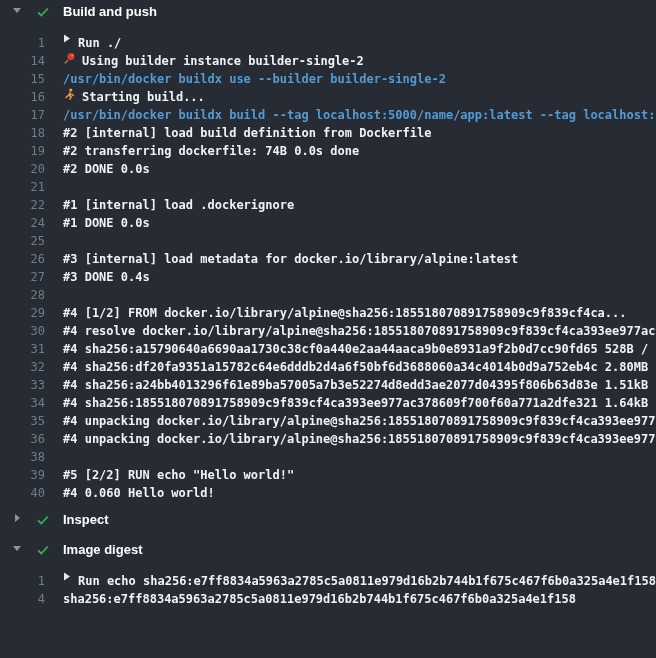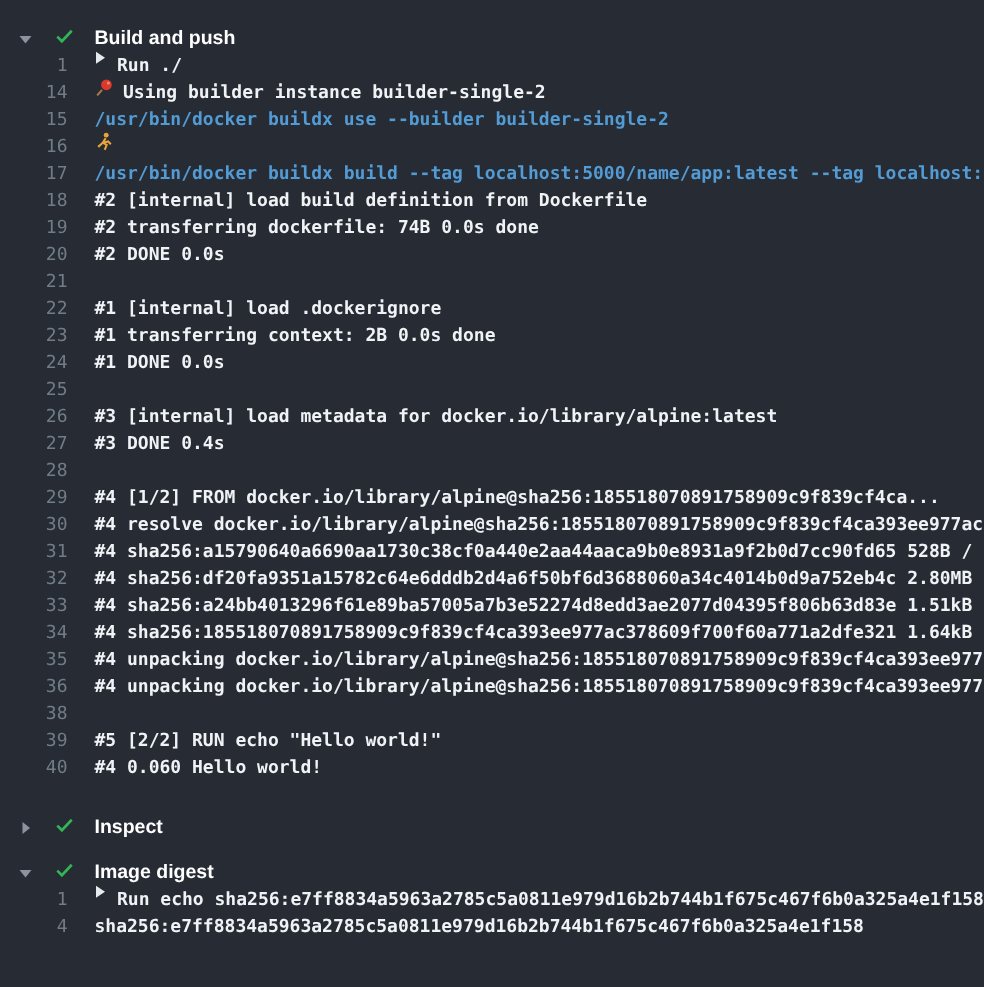--- a/index.html
+++ b/index.html
@@ -12,21 +12,21 @@
   }
   *{box-sizing:border-box;margin:0;padding:0;}
   html,body{background:var(--bg);}
   .viewer{
     width:656px;height:658px;overflow:hidden;background:var(--bg);
     font-family:"DejaVu Sans Mono","Liberation Mono",monospace;
     font-size:12px;color:var(--text);
     padding-top:4px;
   }
   .section-header{
-    display:flex;align-items:flex-end;height:28px;cursor:pointer;
+    display:flex;align-items:flex-start;height:28px;cursor:pointer;
     font-family:"Liberation Sans","DejaVu Sans",sans-serif;
     font-size:13px;font-weight:bold;color:#ffffff;
   }
   .section-header .chev{width:12px;height:12px;margin-left:11px;flex:0 0 auto;display:flex;align-items:center;justify-content:center;}
   .section-header .check{width:16px;height:16px;margin-left:12px;flex:0 0 auto;display:flex;align-items:center;justify-content:center;}
   .section-header .title{margin-left:12px;}
   .section-lines{padding:2px 0 8px 0;}
   .section+.section{margin-top:2px;}
   .log-line{display:flex;height:18px;line-height:18px;white-space:pre;}
   .line-num{
@@ -66,28 +66,27 @@
               </svg></span><span class="txt">Run ./</span></span></div>
         <div class="log-line"><span class="line-num">14</span><span class="line-content"><span class="emoji-ic"><svg width="13" height="13" viewBox="0 0 16 16">
                 <path d="M6.2 9.8 L2.2 14.2" stroke="#b07b49" stroke-width="1.6"></path>
                 <circle cx="9.8" cy="5.6" r="4.4" fill="#d93a2b"></circle>
                 <circle cx="11.4" cy="4.2" r="1.3" fill="#f08573"></circle>
               </svg></span><span class="txt">Using builder instance builder-single-2</span></span></div>
         <div class="log-line"><span class="line-num">15</span><span class="line-content"><span class="txt cmd">/usr/bin/docker buildx use --builder builder-single-2</span></span></div>
         <div class="log-line"><span class="line-num">16</span><span class="line-content"><span class="emoji-ic"><svg width="13" height="13" viewBox="0 0 16 16">
                 <circle cx="9.6" cy="2.6" r="2" fill="#e8a33d"></circle>
                 <path d="M9.2 5 L6.8 8.8 L10 10.6 L8.4 14.6 M6.8 8.8 L11.2 7.8 L13.4 10 M6.8 8.8 L3 12.2" stroke="#e8a33d" stroke-width="1.7" fill="none"></path>
-              </svg></span></span></div>
+              </svg></span><span class="txt">Starting build...</span></span></div>
         <div class="log-line"><span class="line-num">17</span><span class="line-content"><span class="txt cmd">/usr/bin/docker buildx build --tag localhost:5000/name/app:latest --tag localhost:50</span></span></div>
         <div class="log-line"><span class="line-num">18</span><span class="line-content"><span class="txt">#2 [internal] load build definition from Dockerfile</span></span></div>
         <div class="log-line"><span class="line-num">19</span><span class="line-content"><span class="txt">#2 transferring dockerfile: 74B 0.0s done</span></span></div>
         <div class="log-line"><span class="line-num">20</span><span class="line-content"><span class="txt">#2 DONE 0.0s</span></span></div>
         <div class="log-line"><span class="line-num">21</span><span class="line-content"><span class="txt"></span></span></div>
         <div class="log-line"><span class="line-num">22</span><span class="line-content"><span class="txt">#1 [internal] load .dockerignore</span></span></div>
-        <div class="log-line"><span class="line-num">23</span><span class="line-content"><span class="txt">#1 transferring context: 2B 0.0s done</span></span></div>
         <div class="log-line"><span class="line-num">24</span><span class="line-content"><span class="txt">#1 DONE 0.0s</span></span></div>
         <div class="log-line"><span class="line-num">25</span><span class="line-content"><span class="txt"></span></span></div>
         <div class="log-line"><span class="line-num">26</span><span class="line-content"><span class="txt">#3 [internal] load metadata for docker.io/library/alpine:latest</span></span></div>
         <div class="log-line"><span class="line-num">27</span><span class="line-content"><span class="txt">#3 DONE 0.4s</span></span></div>
         <div class="log-line"><span class="line-num">28</span><span class="line-content"><span class="txt"></span></span></div>
         <div class="log-line"><span class="line-num">29</span><span class="line-content"><span class="txt">#4 [1/2] FROM docker.io/library/alpine@sha256:185518070891758909c9f839cf4ca...</span></span></div>
         <div class="log-line"><span class="line-num">30</span><span class="line-content"><span class="txt">#4 resolve docker.io/library/alpine@sha256:185518070891758909c9f839cf4ca393ee977ac37</span></span></div>
         <div class="log-line"><span class="line-num">31</span><span class="line-content"><span class="txt">#4 sha256:a15790640a6690aa1730c38cf0a440e2aa44aaca9b0e8931a9f2b0d7cc90fd65 528B / 52</span></span></div>
         <div class="log-line"><span class="line-num">32</span><span class="line-content"><span class="txt">#4 sha256:df20fa9351a15782c64e6dddb2d4a6f50bf6d3688060a34c4014b0d9a752eb4c 2.80MB / </span></span></div>
         <div class="log-line"><span class="line-num">33</span><span class="line-content"><span class="txt">#4 sha256:a24bb4013296f61e89ba57005a7b3e52274d8edd3ae2077d04395f806b63d83e 1.51kB / </span></span></div>

